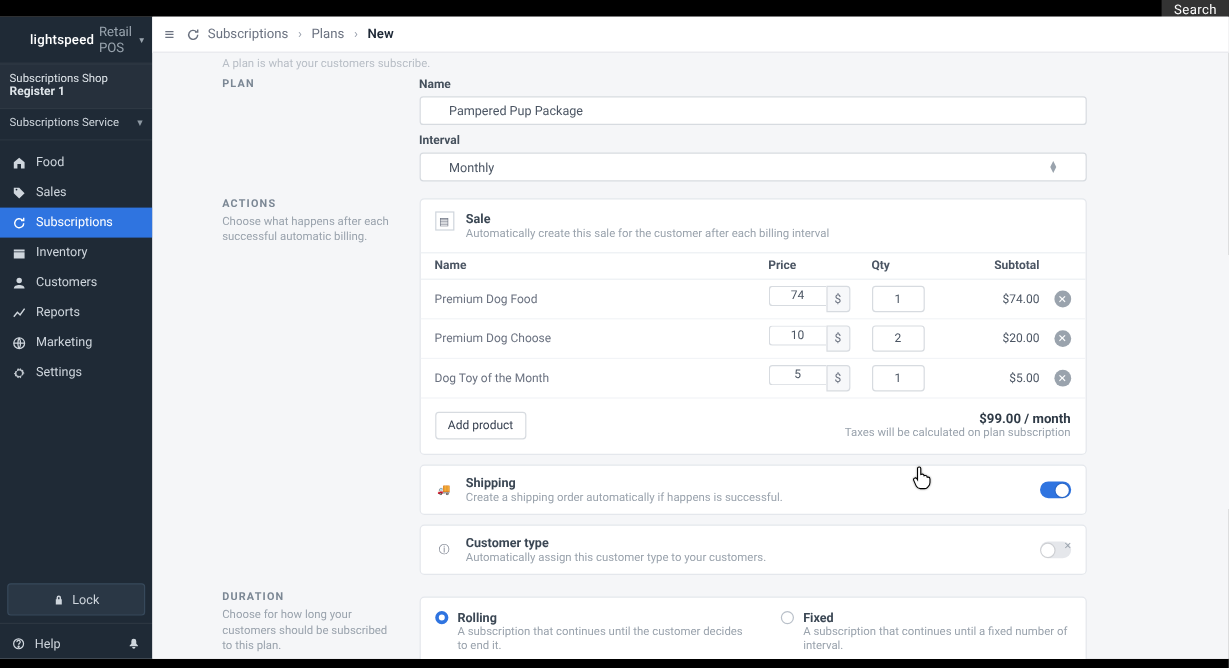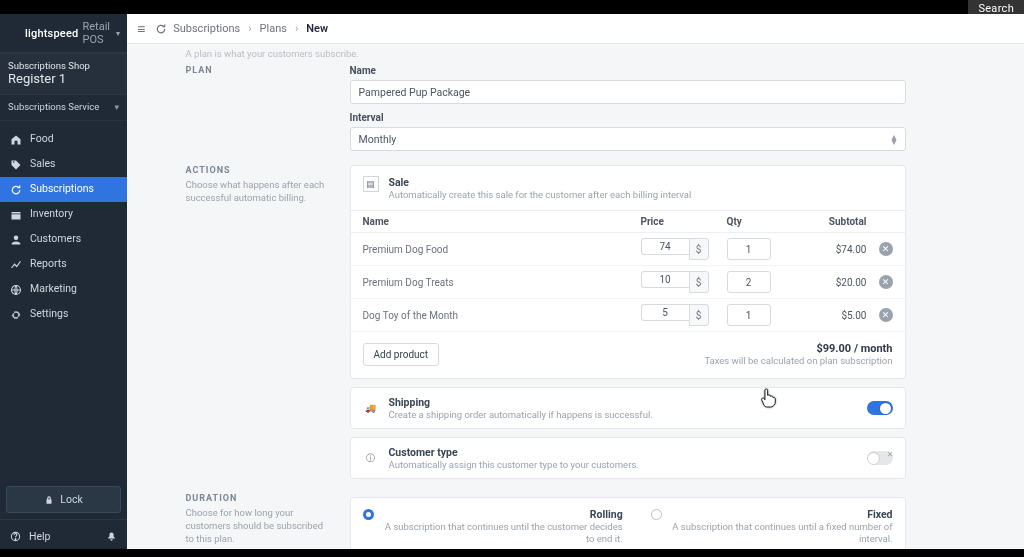--- a/index.html
+++ b/index.html
@@ -9,21 +9,21 @@
   
   .sidebar { width: 127px; background: #1f2a36; color: #cfd6dd; display: flex; flex-direction: column; font-size: 10.5px; }
   .side-brand { display: flex; align-items: center; gap: 4px; padding: 6px 21px; border-bottom: 1px solid rgba(255,255,255,0.06); }
   .side-brand .spark { width: 12px; height: 12px; position: relative; }
   .side-brand .spark::before { content:""; position:absolute; inset:0; background: conic-gradient(from 45deg,#fff 0 90deg,transparent 0 180deg,#fff 0 270deg,transparent 0); border-radius:50%; opacity:0.9; }
   .side-brand .wordmark { color:#fff; font-size:11px; font-weight:500; letter-spacing:0.2px; }
   .side-brand .sublabel { margin-left:auto; color:#9aa5af; font-size:11px; }
   .side-brand .caret { margin-left:2px; font-size:8px; color:#9aa5af; }
   .shop-block { padding: 6px 8px 8px; background: rgba(255,255,255,0.03); border-top:1px solid rgba(255,255,255,0.04); border-bottom:1px solid rgba(255,255,255,0.04); }
   .shop-block .shop { color:#dfe5ea; font-size:9.5px; }
-  .shop-block .reg { color:#dfe5ea; font-size:13px; font-weight:400; }
+  .shop-block .reg { color:#dfe5ea; font-size:10px; font-weight:700; }
   .service-row { display:flex; align-items:center; justify-content:space-between; padding:6px 8px 8px; color:#cfd6dd; font-size:9.5px; border-bottom:1px solid rgba(255,255,255,0.05); }
   .service-row .chev { font-size:9px; color:#8d98a2; }
   .nav { padding-top: 6px; flex:1; }
   .nav-item { display:flex; align-items:center; gap:8px; padding: 6px 10px; color:#cfd6dd; cursor:pointer; line-height:1; height:25px; }
   .nav-item.active { background:#2f74e0; color:#fff; }
   .nav-item .icon { width:12px; height:12px; display:inline-block; color:#cfd6dd; }
   .nav-item.active .icon { color:#fff; }
   .side-bottom { margin-top:auto; padding:6px; }
   .lock-btn { width:100%; background:#2a3745; border:1px solid #37495b; color:#cfd6dd; border-radius:3px; font-size:10.5px; padding:6px 0; display:flex; align-items:center; justify-content:center; gap:6px; cursor:pointer; }
   .help-row { display:flex; align-items:center; gap:8px; padding:10px 10px 6px; color:#cfd6dd; font-size:10.5px; border-top:1px solid rgba(255,255,255,0.06); }
@@ -40,21 +40,21 @@
 
   
   .content { flex:1; overflow:auto; padding: 0 20px 40px 20px; }
   .layout { display:grid; grid-template-columns: 140px 1fr; column-gap: 24px; max-width: 720px; margin: 0 auto; position: relative; left: -30px; }
   .section-label { font-size:9px; letter-spacing:1px; color:#7b8794; font-weight:700; text-transform:uppercase; }
   .section-desc { font-size:9.5px; color:#9aa3ad; line-height:1.35; margin-top:4px; }
   .row-top { grid-column:1 / -1; font-size:9.5px; color:#b8bec6; padding: 4px 0 6px 0; }
 
   .card { background:#fff; border:1px solid #e4e7ec; border-radius:4px; }
   .field-label { font-size:10px; font-weight:700; color:#45505c; margin-bottom:4px; }
-  .text-input, .select { width:100%; border:1px solid #d7dbe0; border-radius:3px; height:24px; font-size:10.5px; padding:0 8px; color:#4b5563; background:#fff; }
+  .text-input, .select { width:100%; border:1px solid #d7dbe0; border-radius:3px; height:24px; font-size:10.5px; padding:0 24px; color:#4b5563; background:#fff; }
   .select { display:flex; align-items:center; justify-content:space-between; }
   .select .dd { color:#9aa3ad; font-size:10px; display:flex; flex-direction:column; line-height:5px; }
 
   .sale-head { display:flex; align-items:flex-start; gap:10px; padding:10px 12px; border-bottom:1px solid #eceff3; }
   .sale-head .iconbox { width:16px; height:16px; border:1px solid #cfd5dc; display:flex; align-items:center; justify-content:center; font-size:9px; color:#6b7280; }
   .sale-head .ttl { font-size:10.5px; font-weight:700; color:#3b4754; }
   .sale-head .sub { font-size:9.5px; color:#9aa3ad; }
 
   .tbl-head, .tbl-row { display:grid; grid-template-columns: 1fr 82px 64px 72px 22px; align-items:center; padding: 5px 12px; gap:4px; }
   .tbl-head { font-size:10px; font-weight:700; color:#4b5563; border-bottom:1px solid #eceff3; }
@@ -79,21 +79,21 @@
   .toggle .knob { position:absolute; top:1.5px; width:11px; height:11px; border-radius:50%; background:#fff; box-shadow:0 0 0 1px rgba(0,0,0,0.1); }
   .toggle.on { background:#2f74e0; }
   .toggle.on .knob { right:1.5px; }
   .toggle.off { background:#e5e7eb; }
   .toggle.off .knob { left:1.5px; }
   .toggle.off.with-x::after { content:"✕"; position:absolute; right:-1px; top:-1px; font-size:8px; color:#9aa3ad; }
   .cursor-hand { position:absolute; width:18px; height:22px; pointer-events:none; }
   .cursor-hand svg { filter: drop-shadow(0 0 1px rgba(0,0,0,0.4)); }
 
   .duration-opts { display:flex; gap:28px; border:1px solid #e4e7ec; border-radius:4px; background:#fff; padding:10px 12px; margin-top:4px; }
-  .radio-opt { display:flex; gap:8px; max-width:50%;text-align:right; }
+  .radio-opt { display:flex; gap:8px; max-width:50%; }
   .radio-opt .dot { width:11px; height:11px; border-radius:50%; border:1px solid #b9c0c9; margin-top:1px; flex:none; }
   .radio-opt.sel .dot { border:3px solid #2f74e0; width:11px; height:11px; }
   .radio-opt .name { font-size:10.5px; font-weight:700; color:#3b4754; }
   .radio-opt .desc { font-size:9.5px; color:#9aa3ad; line-height:1.3; }
 
   .spacer { height: 8px; }
   svg { display:block; }
 </style>
 </head>
 <body>
@@ -282,21 +282,21 @@
                 <input value="74" style="">
                 <div class="cur">$</div>
               </div>
               <div class="qty-cell"><input value="1" style=""></div>
               <div class="sub-cell">$74.00</div>
               <div class="rm-btn">
                   <span>✕</span>
                 </div>
             </div>
             <div class="tbl-row">
-              <div>Premium Dog Treats</div>
+              <div>Premium Dog Choose</div>
               <div class="price-cell">
                 <input value="10" style="">
                 <div class="cur">$</div>
               </div>
               <div class="qty-cell"><input value="2" style=""></div>
               <div class="sub-cell">$20.00</div>
               <div class="rm-btn">
                   <span>✕</span>
                 </div>
             </div>

